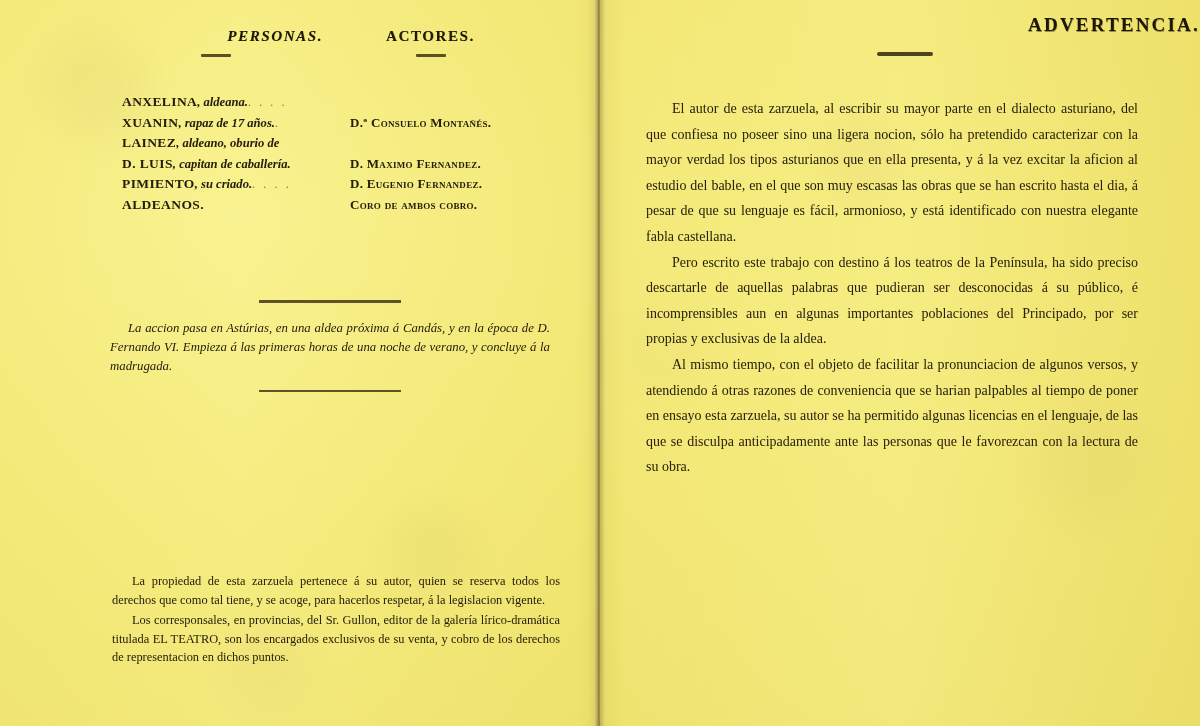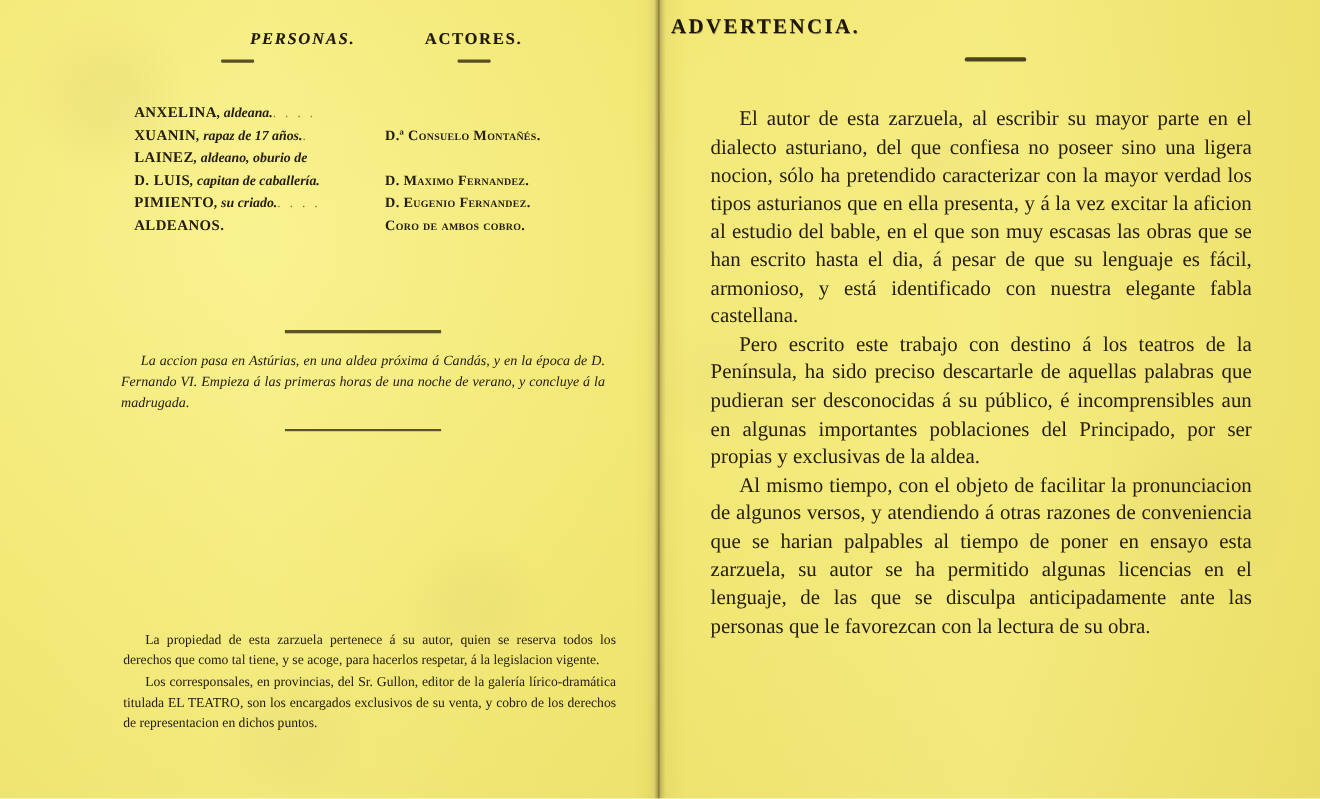--- a/index.html
+++ b/index.html
@@ -180,21 +180,21 @@
     margin: 0 0 2px 0;
     text-indent: 20px;
   }
 
   
   .adv-head {
     position: absolute;
     top: 14px;
     left: 0;
     width: 590px;
-    text-align: left;
+    text-align: right;
   }
   .adv-title {
     font-weight: bold;
     font-size: 19px;
     letter-spacing: 2.2px;
     color: #221b09;
     text-shadow: 0.5px 0.5px 0 rgba(70,58,25,.5);
   }
   .adv-rule {
     width: 56px;
@@ -203,21 +203,21 @@
     margin: 16px auto 0;
     border-radius: 2px;
     opacity: .85;
   }
 
   .adv-body {
     position: absolute;
     top: 96px;
     left: 36px;
     width: 492px;
-    font-size: 19px;
+    font-size: 14px;
     line-height: 25.6px;
     text-align: justify;
     color: #2b2310;
   }
   .adv-body p {
     margin: 0;
     text-indent: 26px;
   }
 
   

